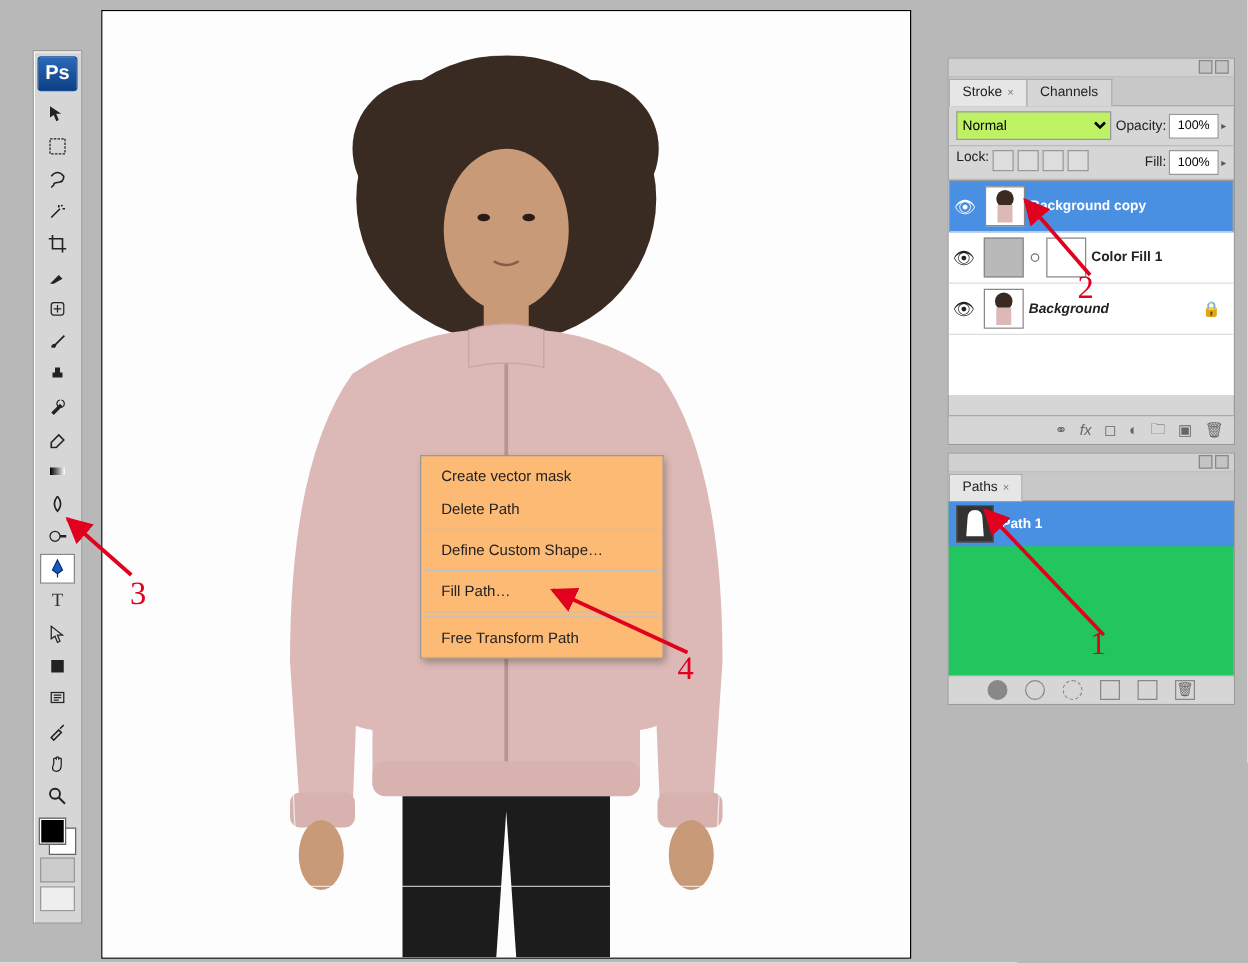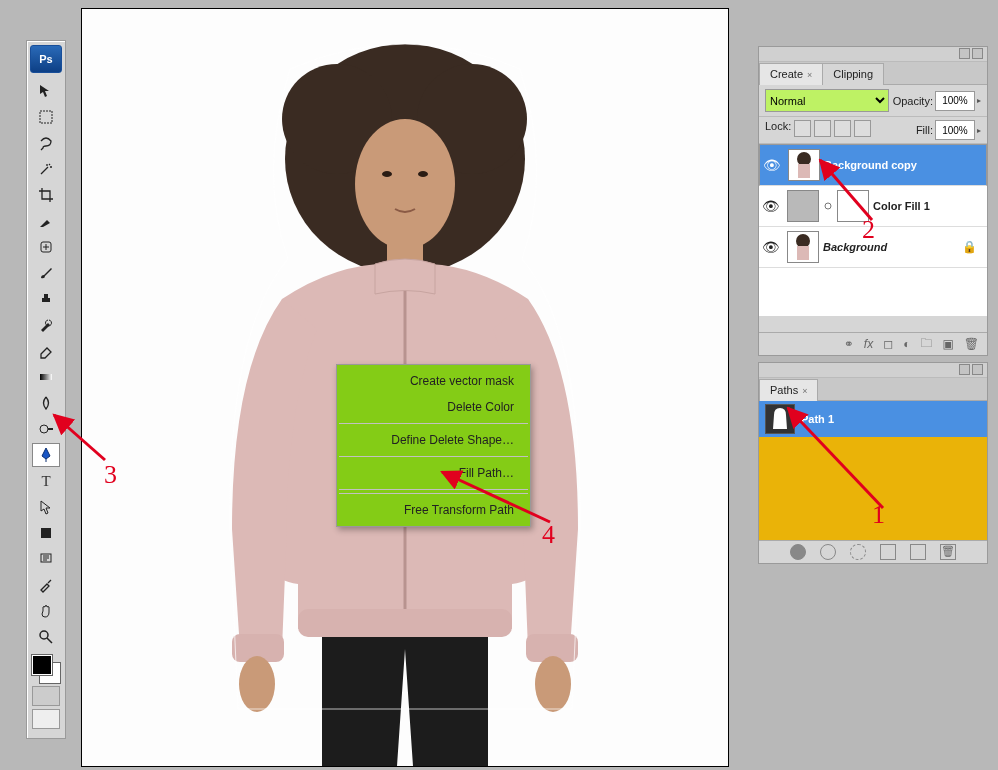--- a/index.html
+++ b/index.html
@@ -23,21 +23,21 @@
     box-shadow:1px 1px 0 #fff inset;
     padding:2px 2px 6px;
   }
   .ps-logo{
     width:30px;height:26px;
     margin:2px auto 6px;
     background:linear-gradient(#2a6ab8,#0d3f85);
     border:1px solid #184e99;
     border-radius:3px;
     display:flex;align-items:center;justify-content:center;
-    color:#fff;font-weight:bold;font-size:11px;
+    color:#fff;font-weight:bold;font-size:16px;
   }
   .tool{
     width:26px;height:22px;
     margin:2px auto;
     background:#d6d6d6;
     border:1px solid transparent;
     display:flex;align-items:center;justify-content:center;
     color:#333;
     font-size:14px;
     cursor:pointer;
@@ -61,25 +61,24 @@
     background:#fff;
     border:1px solid #000;
   }
   .photo{position:absolute;inset:0;}
   
   
   .ctx-menu{
     position:absolute;
     left:336px; top:364px;
     width:193px;
-    background:#84cc16;
+    background:#fdba74;
     border:1px solid #999;
     box-shadow:2px 3px 6px rgba(0,0,0,.3);
     padding:3px 0;
-    text-align:right;
   }
   .ctx-item{
     padding:6px 16px;
     font-size:12px;
     cursor:pointer;
   }
   .ctx-item.highlight{
     background:#bed8f6;
   }
   .ctx-sep{height:1px;background:#c1c1c1;margin:3px 2px;}
@@ -137,21 +136,21 @@
   .lock-icon{margin-left:auto;margin-right:10px;font-size:12px;color:#555;}
   
   .panel-foot{
     position:absolute;bottom:0;left:0;right:0;height:22px;
     background:#d6d6d6;border-top:1px solid #aaa;
     display:flex;align-items:center;justify-content:flex-end;gap:10px;padding:0 8px;
     color:#666;font-size:12px;
   }
   .panel-foot span{cursor:pointer;}
   
-  .path-list{background:#eab308;height:140px;}
+  .path-list{background:#22c55e;height:140px;}
   .path-item{
     display:flex;align-items:center;height:36px;background:#4a90e2;color:#fff;
   }
   .path-thumb{
     width:28px;height:28px;border:1px solid #555;margin:0 6px;background:#333;
     display:flex;align-items:center;justify-content:center;
   }
   
   .paths-foot{
     position:absolute;bottom:0;left:0;right:0;height:22px;
@@ -335,40 +334,40 @@
     <ellipse cx="471" cy="675" rx="18" ry="28" fill="#c99a78"></ellipse>
 
     <path d="M240 628 L240 757 L315 757 L323 640 L331 757 L406 757 L406 628 Z" fill="#1c1c1c"></path>
 
     <path d="M208 60 Q323 10 438 60 Q470 165 440 250 Q500 320 498 520 L490 700 L156 700 L148 520 Q146 320 206 250 Q176 165 208 60 Z" fill="none" stroke="#ffffff" stroke-width="1" stroke-opacity="0.7"></path>
   </svg>
 </div>
 
 <div class="ctx-menu">
   <div class="ctx-item">Create vector mask</div>
-  <div class="ctx-item">Delete Color</div>
+  <div class="ctx-item">Delete Path</div>
   <div class="ctx-sep"></div>
-  <div class="ctx-item">Define Delete Shape…</div>
+  <div class="ctx-item">Define Custom Shape…</div>
   <div class="ctx-sep"></div>
   <div class="ctx-item">Fill Path…</div>
   <div class="ctx-sep"></div>
   <div class="ctx-sep"></div>
   <div class="ctx-item">Free Transform Path</div>
 </div>
 
 <div class="panel layers">
   <div class="titlebar">
     <div class="winbtns">
         <span></span>
         <span></span>
       </div>
   </div>
   <div class="tabs">
-    <div class="tab active"><span>Create</span><span class="x">×</span></div>
-    <div class="tab"><span>Clipping</span></div>
+    <div class="tab active"><span>Stroke</span><span class="x">×</span></div>
+    <div class="tab"><span>Channels</span></div>
   </div>
   <div class="panel-options">
     <select class="sel">
       <option>Normal</option>
     </select>
     <div class="opacity-box">
       <span>Opacity:</span>
       <input class="pct" value="100%" style="">
       <span class="tri">▸</span>
     </div>

